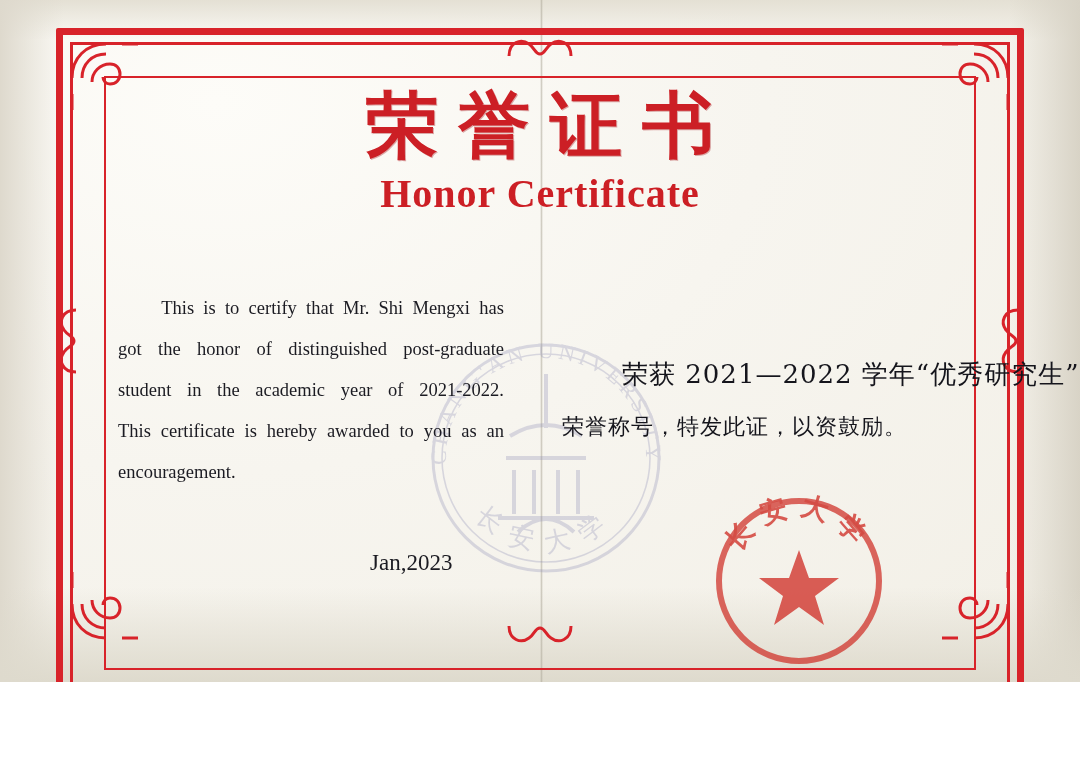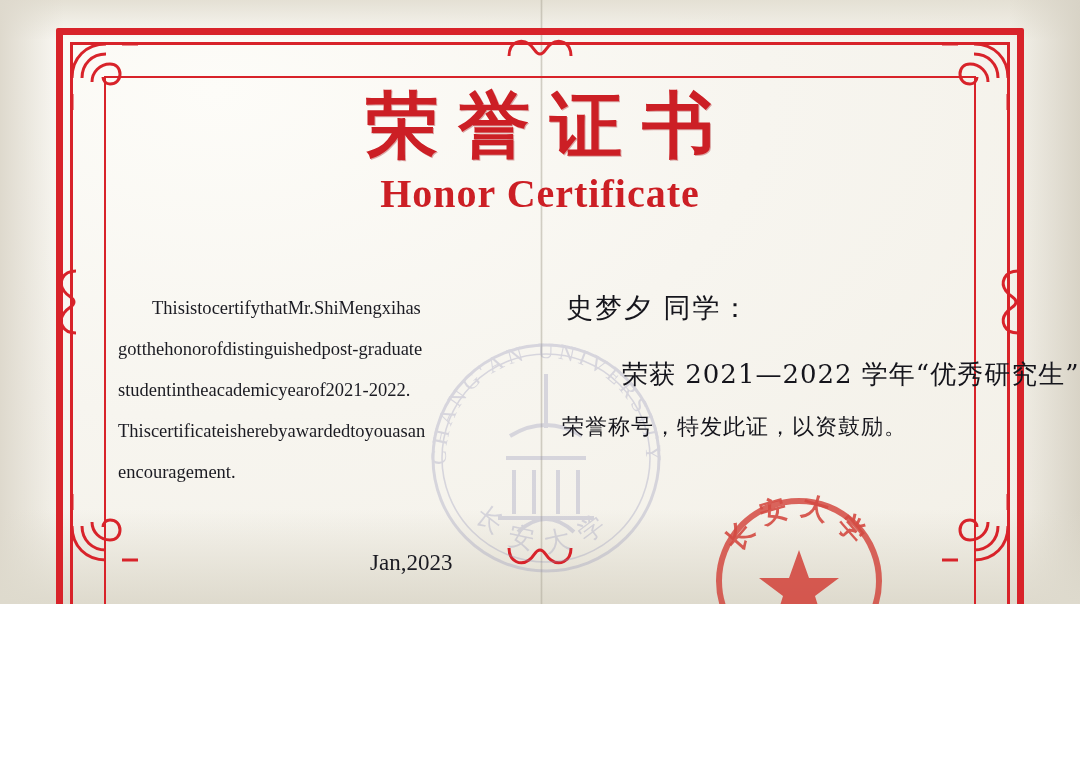--- a/index.html
+++ b/index.html
@@ -10,21 +10,21 @@
   body {
     width: 1080px;
     height: 777px;
     overflow: hidden;
     font-family: "Liberation Serif", serif;
   }
 
   #certificate-page {
     position: relative;
     width: 1080px;
-    height: 604px;
+    height: 682px;
     background:
       radial-gradient(ellipse at 20% 15%, #fdfcf8 0%, #f7f5ef 45%, #f2efe6 100%);
     overflow: hidden;
   }
 
   
   .paper-shade-left {
     position: absolute;
     left: 0; top: 0;
     width: 64px; height: 777px;
@@ -151,21 +151,21 @@
     font-family: "Liberation Serif", serif;
     font-size: 18.5px;
     line-height: 41px;
     text-align: justify;
     text-justify: inter-word;
   }
   .body-en .indent { display: inline-block; width: 34px; }
   .en-line { display: block; white-space: nowrap; }
   .en-line.j {
     display: flex;
-    justify-content: flex-start;
+    justify-content: space-between;
   }
   .en-line.j > span { white-space: pre; }
 
   .date-en {
     position: absolute;
     left: 330px;
     top: 550px;
     color: #1b1b22;
     font-family: "Liberation Serif", serif;
     font-size: 23px;
@@ -377,21 +377,20 @@
         <span>to</span>
         <span>you</span>
         <span>as</span>
         <span>an</span>
       </span>
     <span class="en-line">encouragement.</span>
   </div>
 
   <div class="date-en">Jan,2023</div>
 
-  <div class="recipient-cn">史梦夕  同学：</div>
   <div class="body-cn-1">荣获 2021—2022 学年“优秀研究生”</div>
   <div class="body-cn-2">荣誉称号，特发此证，以资鼓励。</div>
 
   <div class="seal">
     <svg width="186" height="186" viewBox="0 0 186 186">
       <defs>
         <path id="seal-arc-top" d="M 28 93 A 65 65 0 0 1 158 93"></path>
         <path id="seal-arc-bot" d="M 33 93 A 60 60 0 0 0 153 93"></path>
       </defs>
       <circle cx="93" cy="93" r="80" fill="none" stroke="#d0342c" stroke-width="6" opacity="0.85"></circle>

